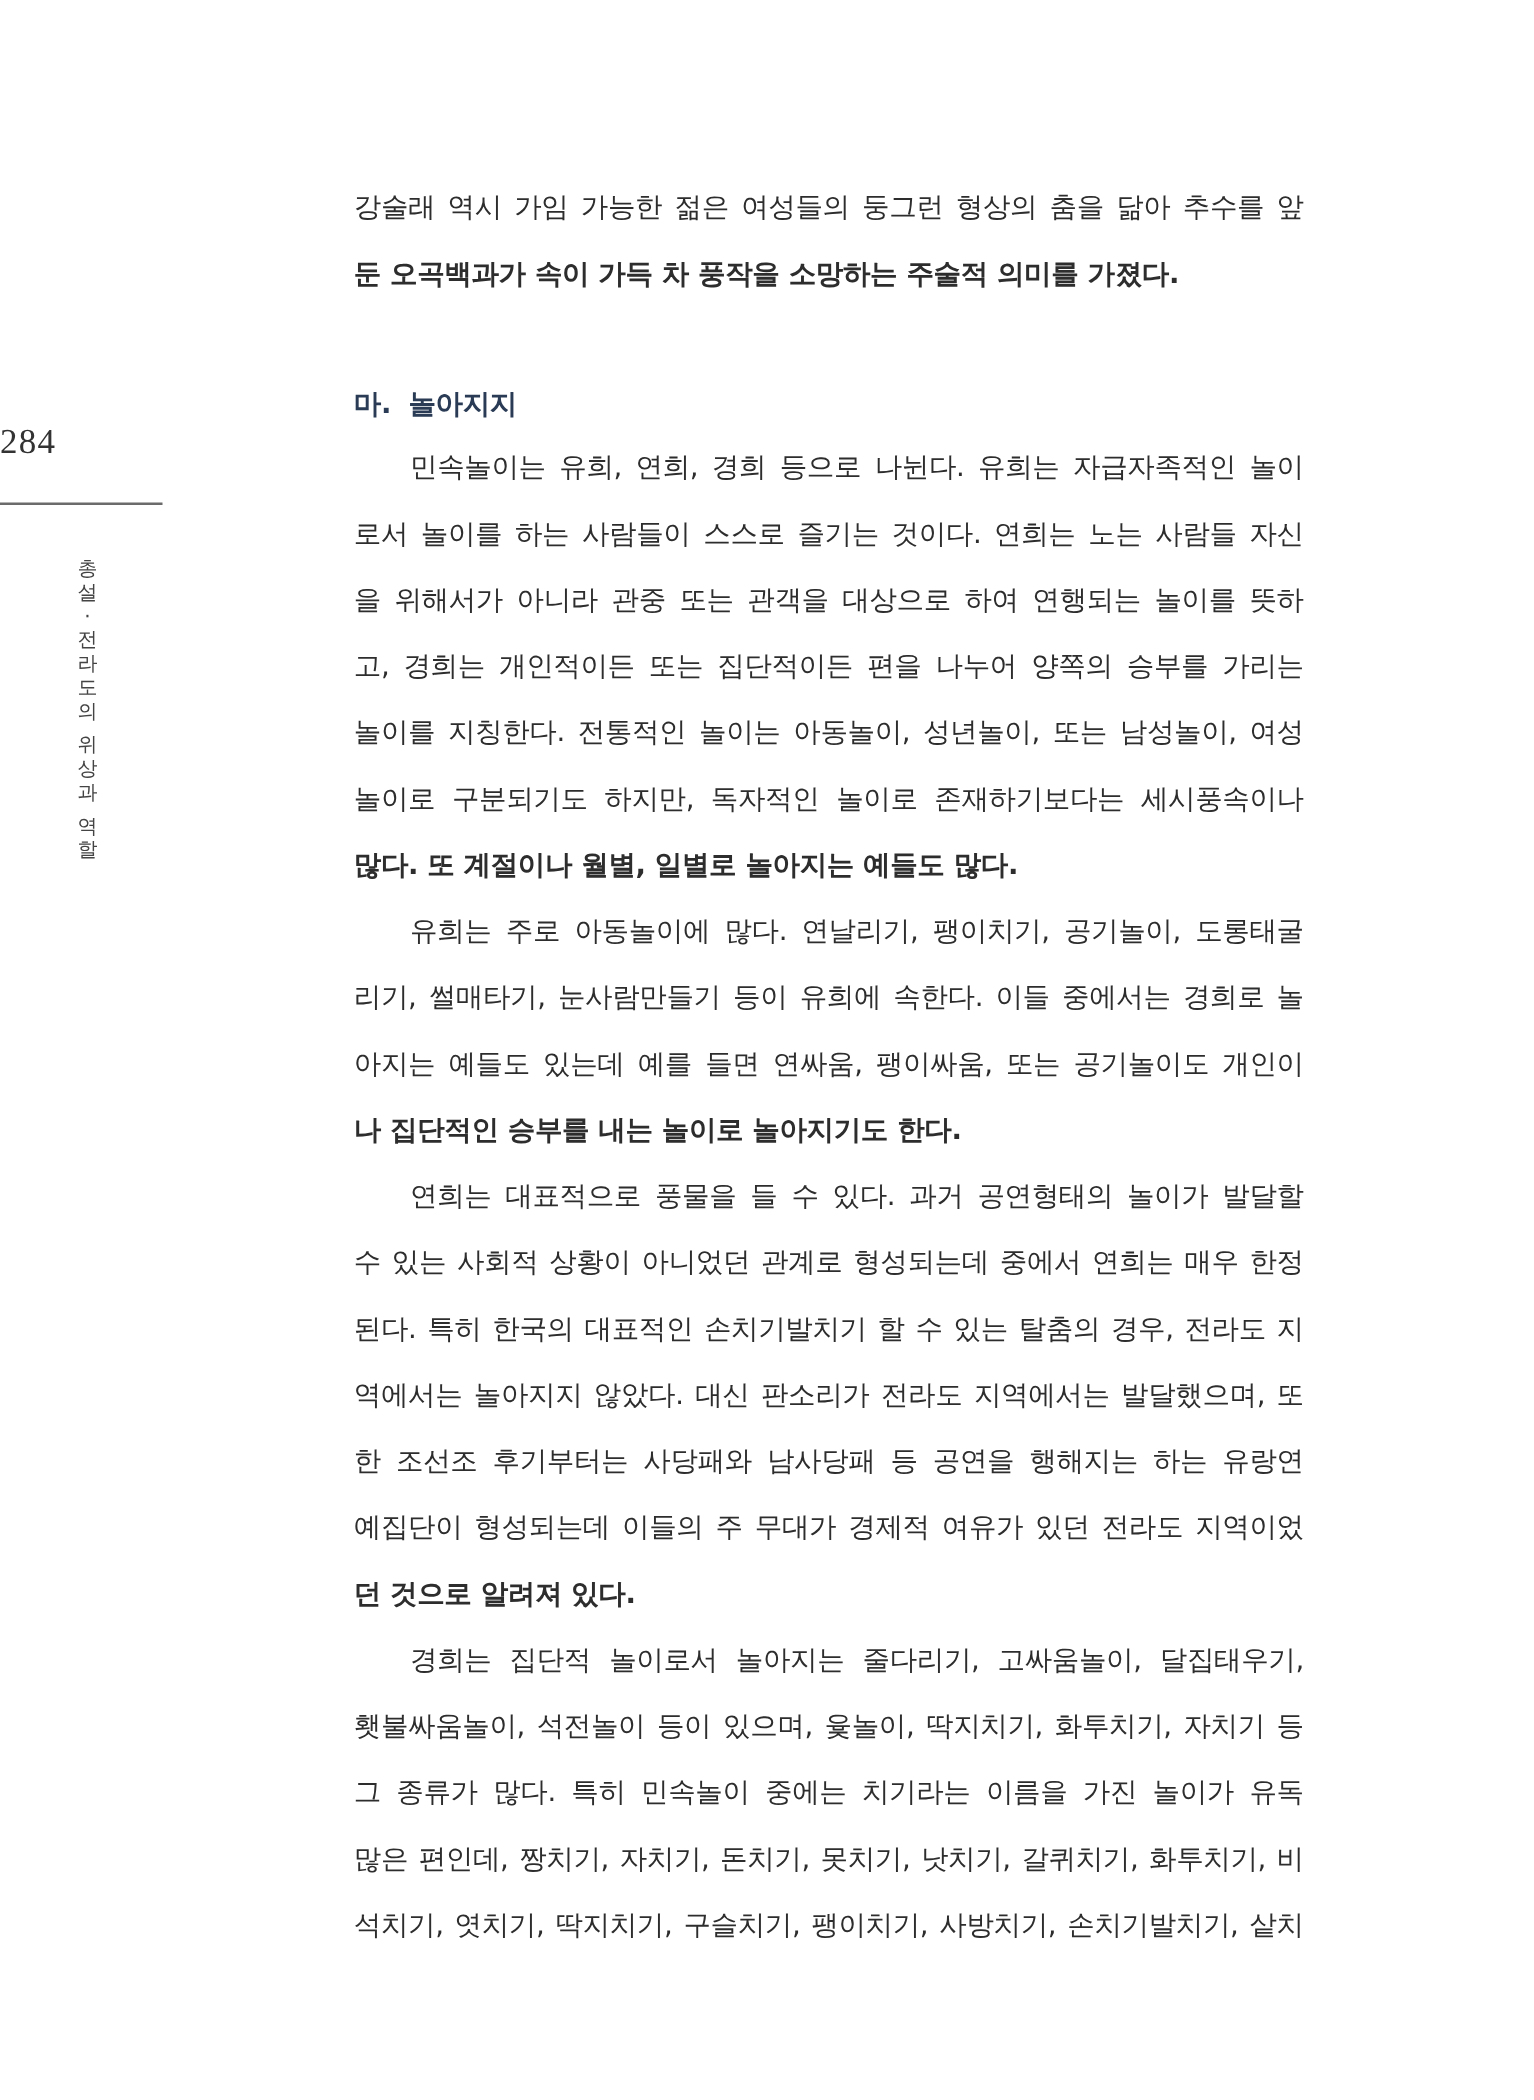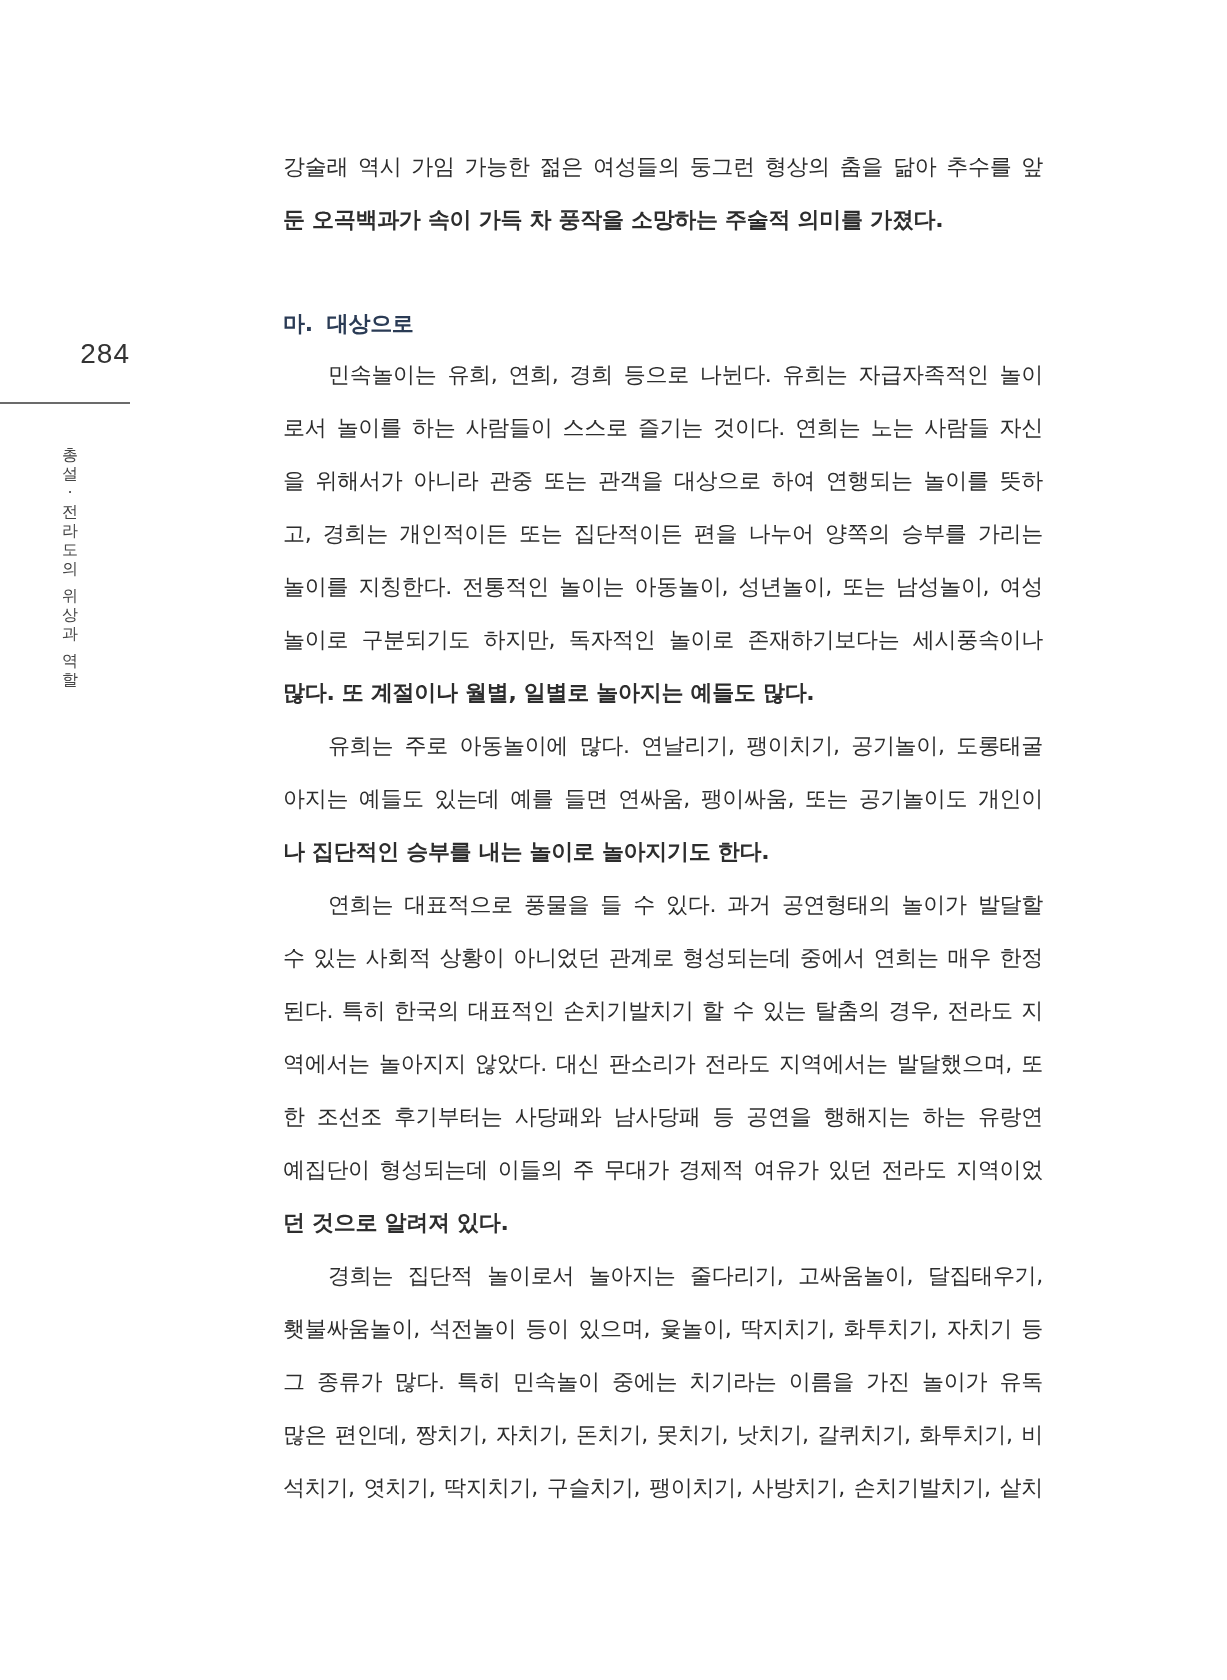--- a/index.html
+++ b/index.html
@@ -12,22 +12,22 @@
       height: 1680px;
       position: relative;
       overflow: hidden;
       color: #2b2b2b;
     }
     .page-number {
       position: absolute;
       left: 0;
       width: 130px;
       top: 338px;
-      text-align: right;
-      font-family: Liberation Sans, sans-serif;
+      text-align: left;
+      font-family: Liberation Serif, serif;
       font-size: 28px;
       color: #333;
       letter-spacing: 1px;
     }
     .margin-rule {
       position: absolute;
       left: 0;
       top: 402px;
       width: 130px;
       height: 0;
@@ -110,35 +110,36 @@
 </div>
 
 <div class="content">
 
   <p>
     <span class="line">강술래 역시 가임 가능한 젊은 여성들의 둥그런 형상의 춤을 닮아 추수를 앞</span>
     <span class="line last">둔 오곡백과가 속이 가득 차 풍작을 소망하는 주술적 의미를 가졌다.</span>
   </p>
 
   <div class="section-heading">
-    <span class="num">마.</span><span>대상으로</span>
+    <span class="num">마.</span><span>놀아지지</span>
   </div>
 
   <p class="indent">
     <span class="line">민속놀이는 유희, 연희, 경희 등으로 나뉜다. 유희는 자급자족적인 놀이</span>
     <span class="line" style="text-indent:0">로서 놀이를 하는 사람들이 스스로 즐기는 것이다. 연희는 노는 사람들 자신</span>
     <span class="line" style="text-indent:0">을 위해서가 아니라 관중 또는 관객을 대상으로 하여 연행되는 놀이를 뜻하</span>
     <span class="line" style="text-indent:0">고, 경희는 개인적이든 또는 집단적이든 편을 나누어 양쪽의 승부를 가리는</span>
     <span class="line" style="text-indent:0">놀이를 지칭한다. 전통적인 놀이는 아동놀이, 성년놀이, 또는 남성놀이, 여성</span>
     <span class="line" style="text-indent:0">놀이로 구분되기도 하지만, 독자적인 놀이로 존재하기보다는 세시풍속이나</span>
     <span class="line last" style="text-indent:0">많다. 또 계절이나 월별, 일별로 놀아지는 예들도 많다.</span>
   </p>
 
   <p class="indent">
     <span class="line">유희는 주로 아동놀이에 많다. 연날리기, 팽이치기, 공기놀이, 도롱태굴</span>
+    <span class="line" style="text-indent:0">리기, 썰매타기, 눈사람만들기 등이 유희에 속한다. 이들 중에서는 경희로 놀</span>
     <span class="line" style="text-indent:0">아지는 예들도 있는데 예를 들면 연싸움, 팽이싸움, 또는 공기놀이도 개인이</span>
     <span class="line last" style="text-indent:0">나 집단적인 승부를 내는 놀이로 놀아지기도 한다.</span>
   </p>
 
   <p class="indent">
     <span class="line">연희는 대표적으로 풍물을 들 수 있다. 과거 공연형태의 놀이가 발달할</span>
     <span class="line" style="text-indent:0">수 있는 사회적 상황이 아니었던 관계로 형성되는데 중에서 연희는 매우 한정</span>
     <span class="line" style="text-indent:0">된다. 특히 한국의 대표적인 손치기발치기 할 수 있는 탈춤의 경우, 전라도 지</span>
     <span class="line" style="text-indent:0">역에서는 놀아지지 않았다. 대신 판소리가 전라도 지역에서는 발달했으며, 또</span>
     <span class="line" style="text-indent:0">한 조선조 후기부터는 사당패와 남사당패 등 공연을 행해지는 하는 유랑연</span>

